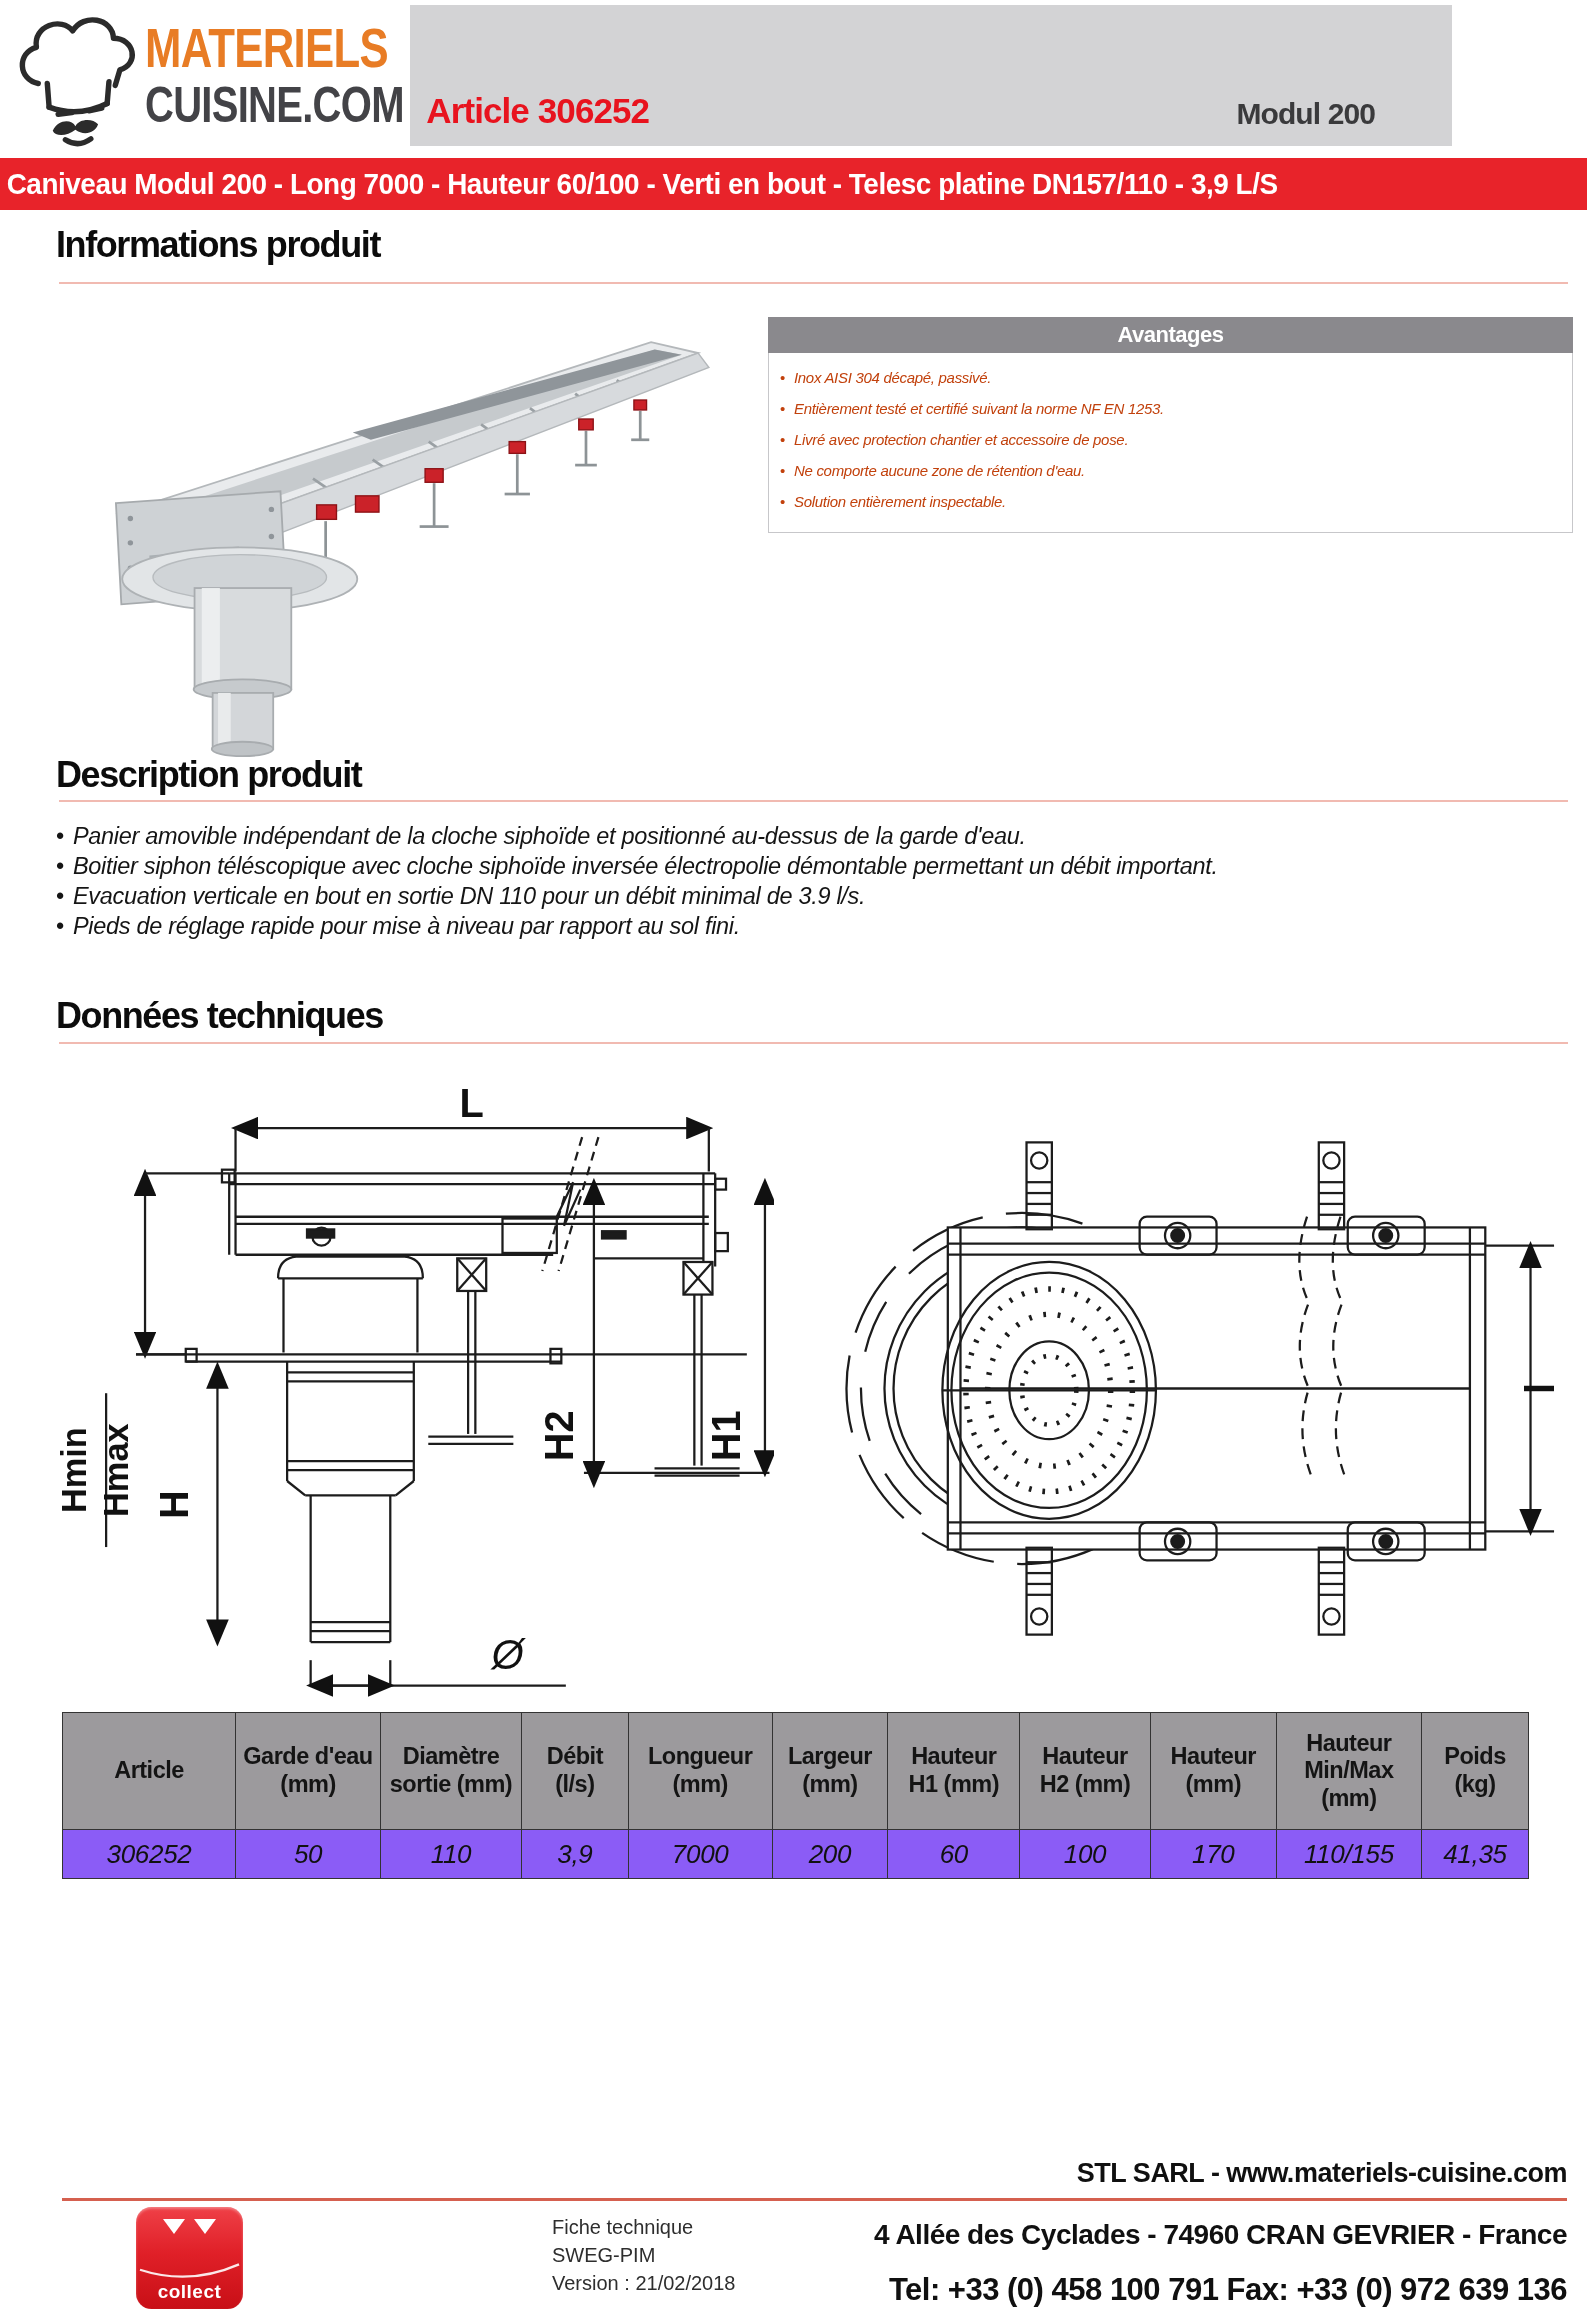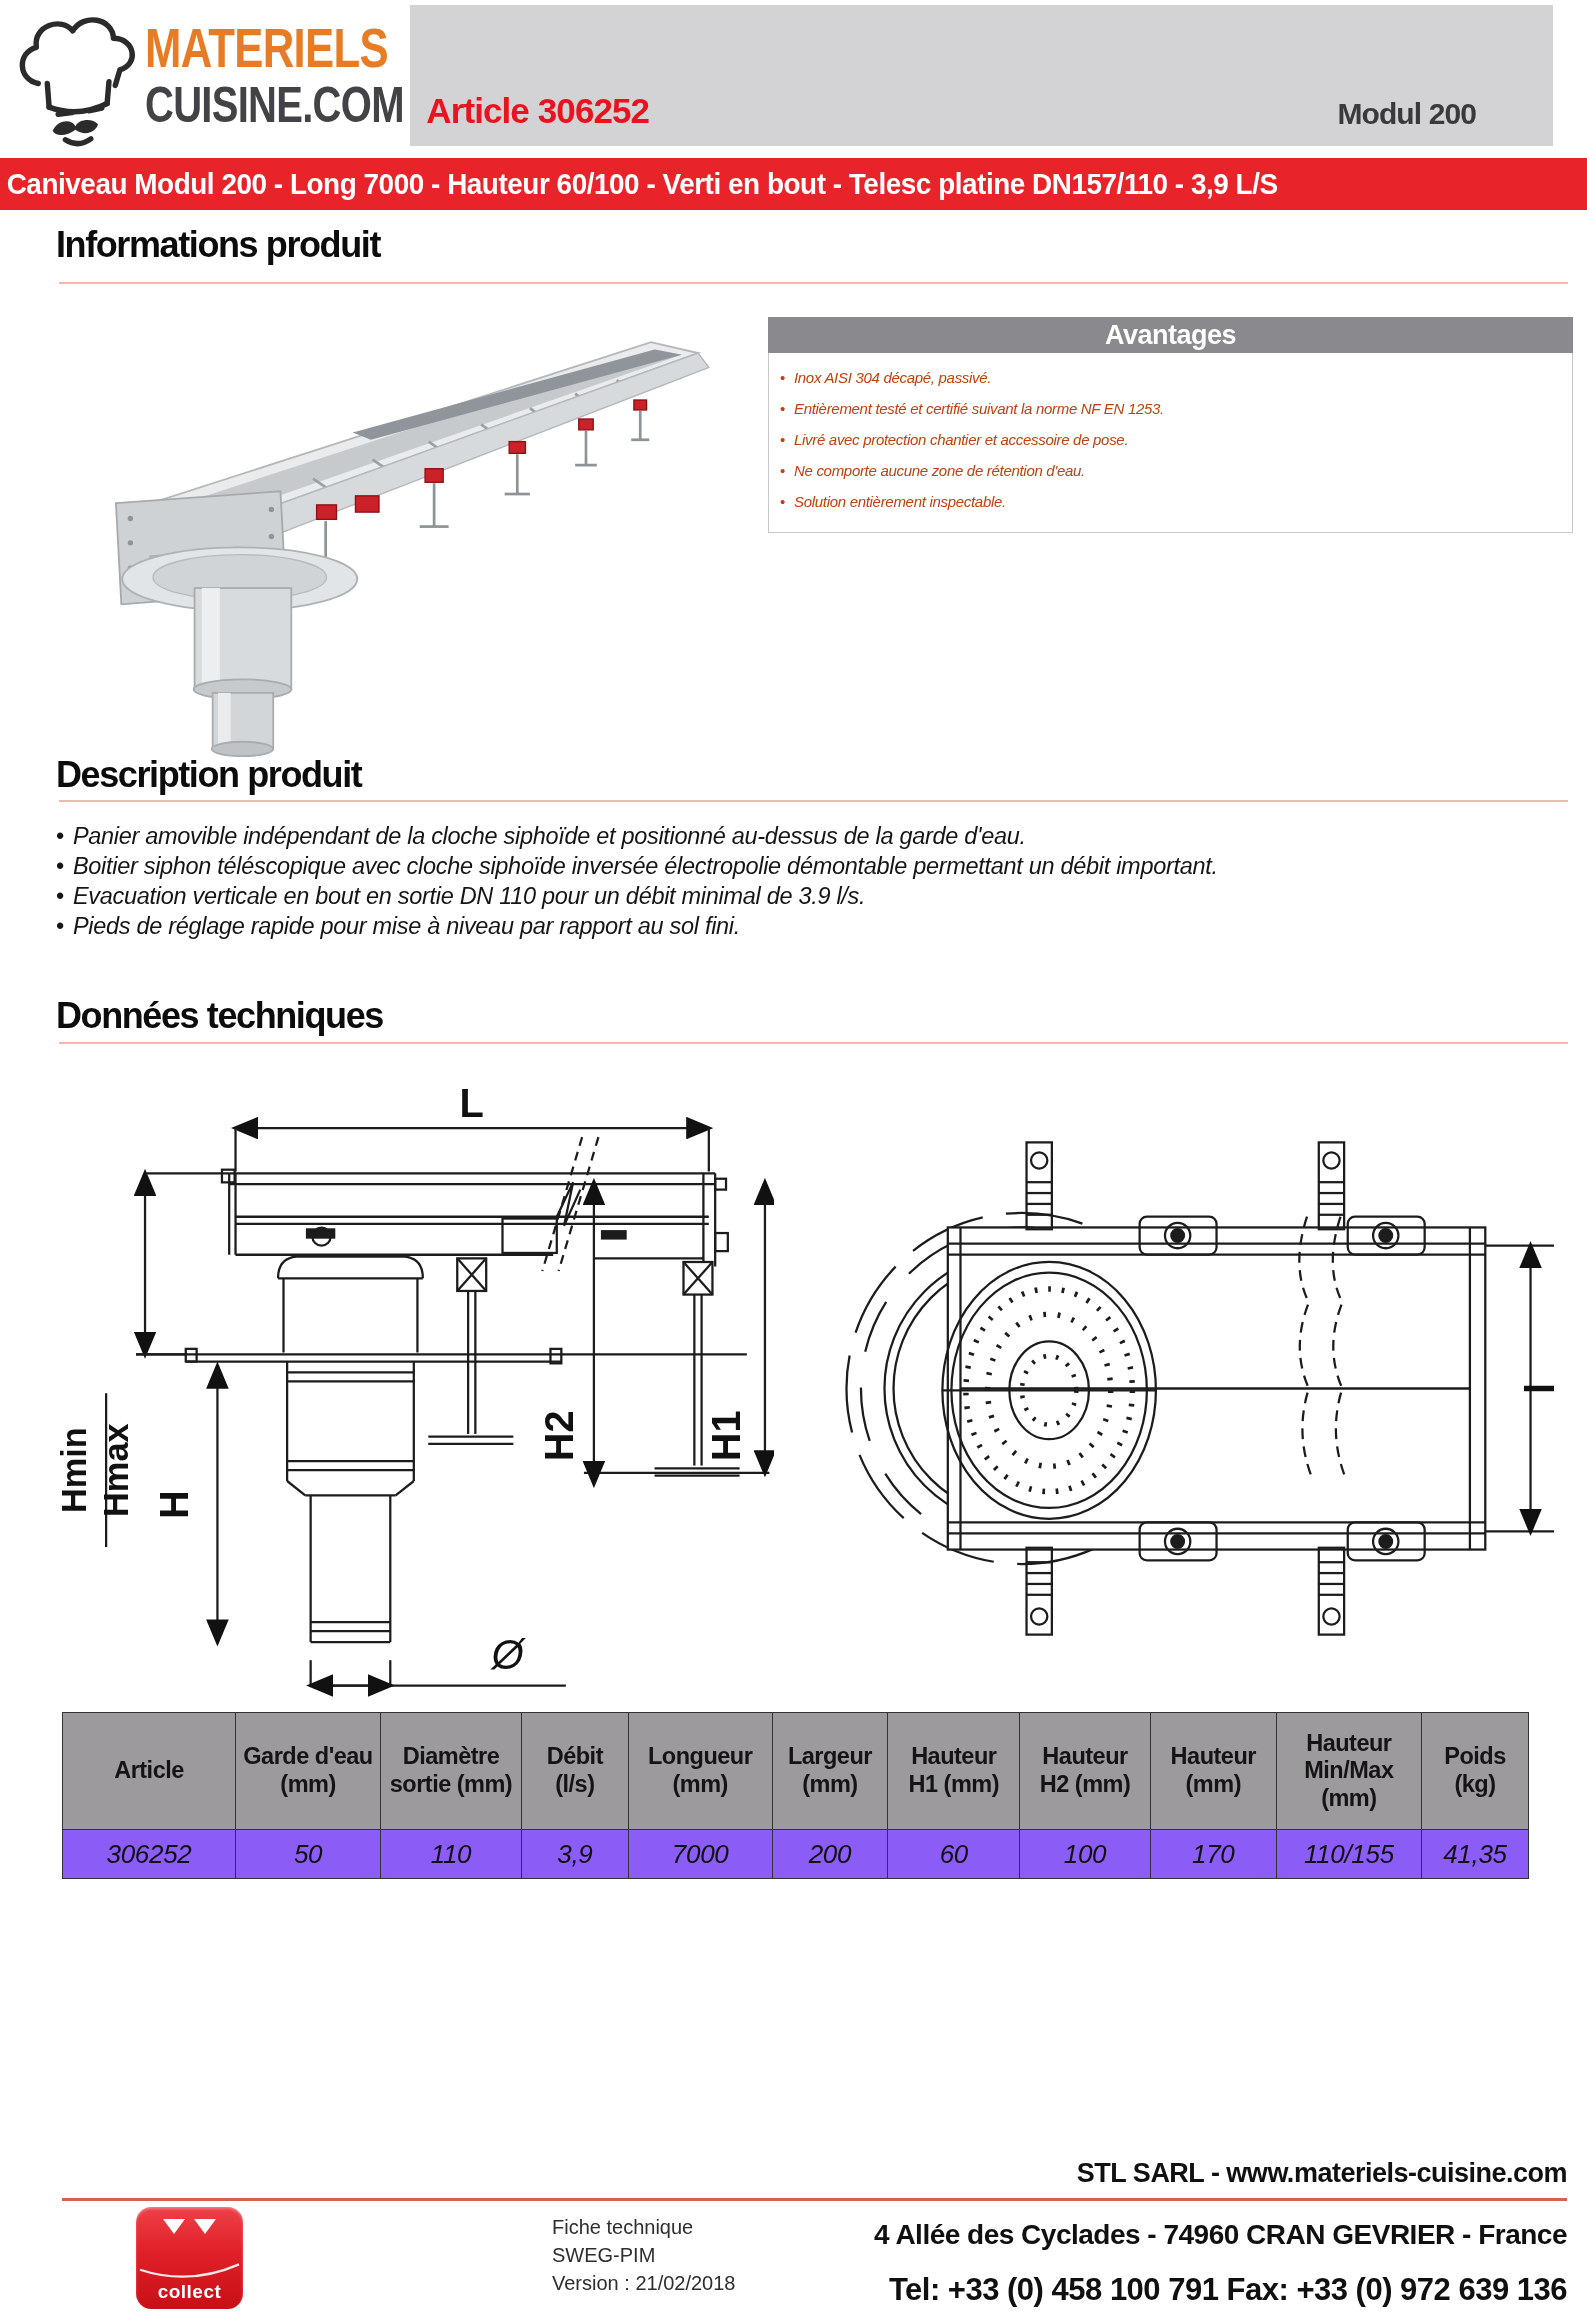--- a/index.html
+++ b/index.html
@@ -5,34 +5,34 @@
   html,body{margin:0;padding:0;background:#888;}
   #page{position:relative;width:1588px;height:2316px;background:#ffffff;overflow:hidden;
         font-family:"Liberation Sans",sans-serif;color:#111;}
   
   .logo-svg{position:absolute;left:11px;top:11px;}
   .logo-text{position:absolute;left:145px;top:20px;line-height:1;}
   .logo-line1{display:inline-block;font-weight:bold;font-size:56px;color:#e87c25;
               transform:scaleX(.78);transform-origin:left top;letter-spacing:-0.9px;}
   .logo-line2{display:inline-block;font-weight:bold;font-size:50px;color:#434347;
               transform:scaleX(.80);transform-origin:left top;letter-spacing:-0.9px;margin-top:3.6px;}
-  .header-box{position:absolute;left:410px;top:4.5px;width:1143px;height:141px;background:#d3d3d5;}
+  .header-box{position:absolute;left:410px;top:4.5px;width:1042px;height:141px;background:#d3d3d5;}
   .article-no{position:absolute;left:16.3px;bottom:14.5px;font-weight:bold;font-size:35px;color:#e8131e;letter-spacing:-0.9px;}
   .model-no{position:absolute;right:77px;bottom:14.5px;font-weight:bold;font-size:30px;color:#3a3a3c;letter-spacing:-0.9px;}
   
   .banner{position:absolute;left:0;top:158px;width:1588px;height:52px;background:#e8232a;}
   .banner span{display:inline-block;white-space:nowrap;transform:scaleX(.93);transform-origin:left center;
                color:#fff;font-weight:bold;font-size:30px;line-height:52px;padding-left:7.2px;letter-spacing:-0.5px;}
   
   .sec-h{position:absolute;left:56px;font-weight:bold;font-size:36px;color:#0c0c0c;letter-spacing:-1.4px;}
   .sec-line{position:absolute;left:59px;width:1509px;height:1.8px;background:#f1bab1;}
   
   .adv{position:absolute;left:768px;top:317px;width:805px;}
   .adv-bar{height:36px;background:#8a898d;text-align:center;color:#fff;font-weight:bold;
-           font-size:27px;line-height:36px;letter-spacing:-0.5px;}
+           font-size:22px;line-height:36px;letter-spacing:-0.5px;}
   .adv-body{border:0.9px solid #c7c7ca;border-top:none;padding:9px 9px 14.5px 11px;background:#fff;}
   .cond-it{font-style:italic;letter-spacing:-0.3px;}
   .adv-body ul,.desc-list ul{list-style:none;margin:0;padding:0;}
   .adv-body li{font-size:15px;line-height:31px;color:#c2410c;}
   .adv-body li::before,.desc-list li::before{content:"•";margin-right:9px;font-style:normal;}
   
   .desc-list{position:absolute;left:56px;top:821px;width:1465px;}
   .desc-list li{font-size:23.5px;line-height:30px;color:#151515;}
   
   .drawL{position:absolute;left:50px;top:1081px;}

